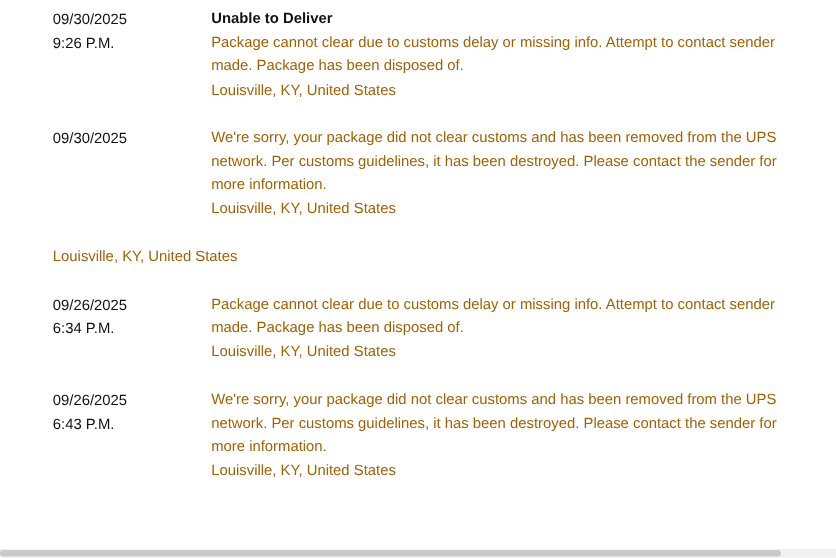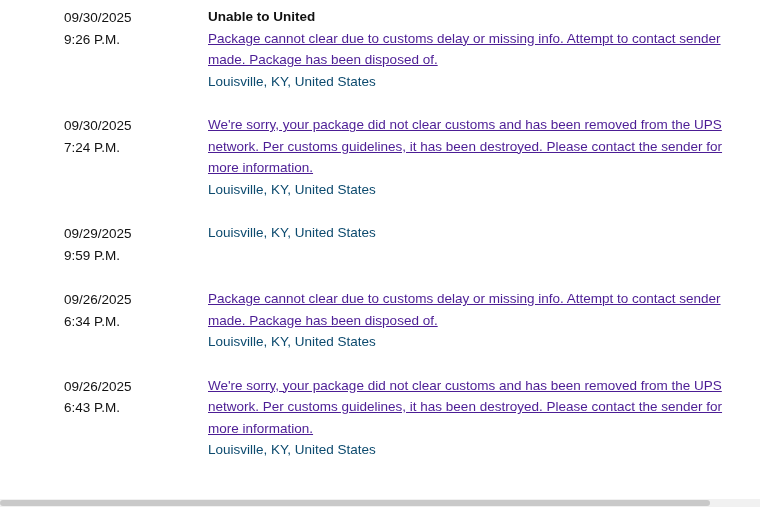--- a/index.html
+++ b/index.html
@@ -24,21 +24,20 @@
   .events {
     padding: 0;
     margin: 0;
     list-style: none;
   }
   .event-row {
     display: flex;
     align-items: flex-start;
     padding: 0 18px 0 48px;
     box-sizing: border-box;
-    margin-left: 16px;
   }
   .event-datetime {
     width: 144px;
     flex: 0 0 144px;
     font-size: 13.5px;
     line-height: 21.5px;
     color: #121212;
     padding-top: 1px;
   }
   .event-date {
@@ -56,26 +55,25 @@
     color: #121212;
     max-width: 520px;
   }
   .event-status {
     display: block;
     font-weight: bold;
     color: #121212;
   }
   .event-description {
     display: block;
-    color: #4c1d95;
-    text-decoration: underline;
+    color: #a16207;
   }
   .event-location {
     display: block;
-    color: #0c4a6e;
+    color: #a16207;
   }
   .row-gap { height: 24px; }
   .bottom-fade {
     position: absolute;
     left: 0;
     right: 0;
     bottom: 0;
     height: 22px;
     background: linear-gradient(to bottom, rgba(255,255,255,0) 0%, rgba(255,255,255,0.85) 45%, #ffffff 100%);
     pointer-events: none;
@@ -106,46 +104,41 @@
   <div class="row-gap" style="height:6px;"></div>
 
   <ul class="events">
 
     <li class="event-row">
       <div class="event-datetime">
         <span class="event-date">09/30/2025</span>
         <span class="event-time">9:26 P.M.</span>
       </div>
       <div class="event-details">
-        <span class="event-status">Unable to United</span>
+        <span class="event-status">Unable to Deliver</span>
         <span class="event-description">Package cannot clear due to customs delay or missing info. Attempt to contact sender made. Package has been disposed of.</span>
         <span class="event-location">Louisville, KY, United States</span>
       </div>
     </li>
 
     <li class="row-gap" style="height:22px;"></li>
 
     <li class="event-row">
       <div class="event-datetime">
         <span class="event-date">09/30/2025</span>
-        <span class="event-time">7:24 P.M.</span>
       </div>
       <div class="event-details">
         <span class="event-description">We're sorry, your package did not clear customs and has been removed from the UPS network. Per customs guidelines, it has been destroyed. Please contact the sender for more information.</span>
         <span class="event-location">Louisville, KY, United States</span>
       </div>
     </li>
 
     <li class="row-gap" style="height:22px;"></li>
 
     <li class="event-row">
-      <div class="event-datetime">
-        <span class="event-date">09/29/2025</span>
-        <span class="event-time">9:59 P.M.</span>
-      </div>
       <div class="event-details">
         <span class="event-location">Louisville, KY, United States</span>
       </div>
     </li>
 
     <li class="row-gap" style="height:22px;"></li>
 
     <li class="event-row">
       <div class="event-datetime">
         <span class="event-date">09/26/2025</span>

